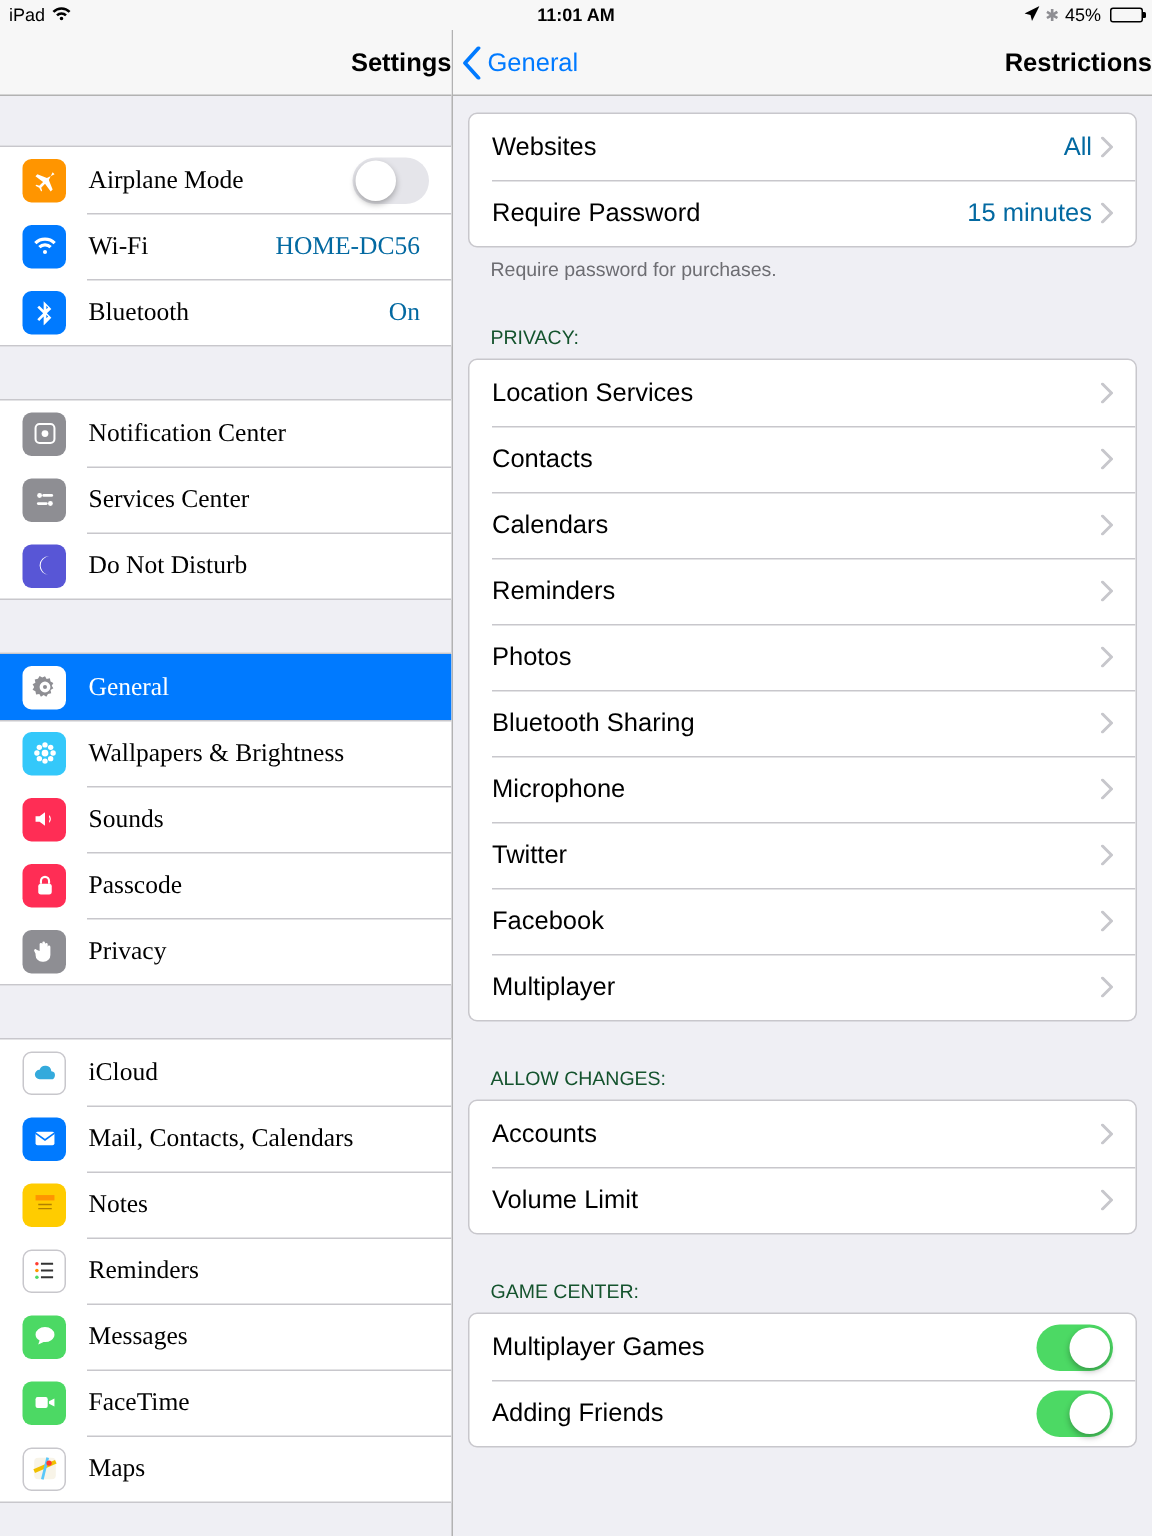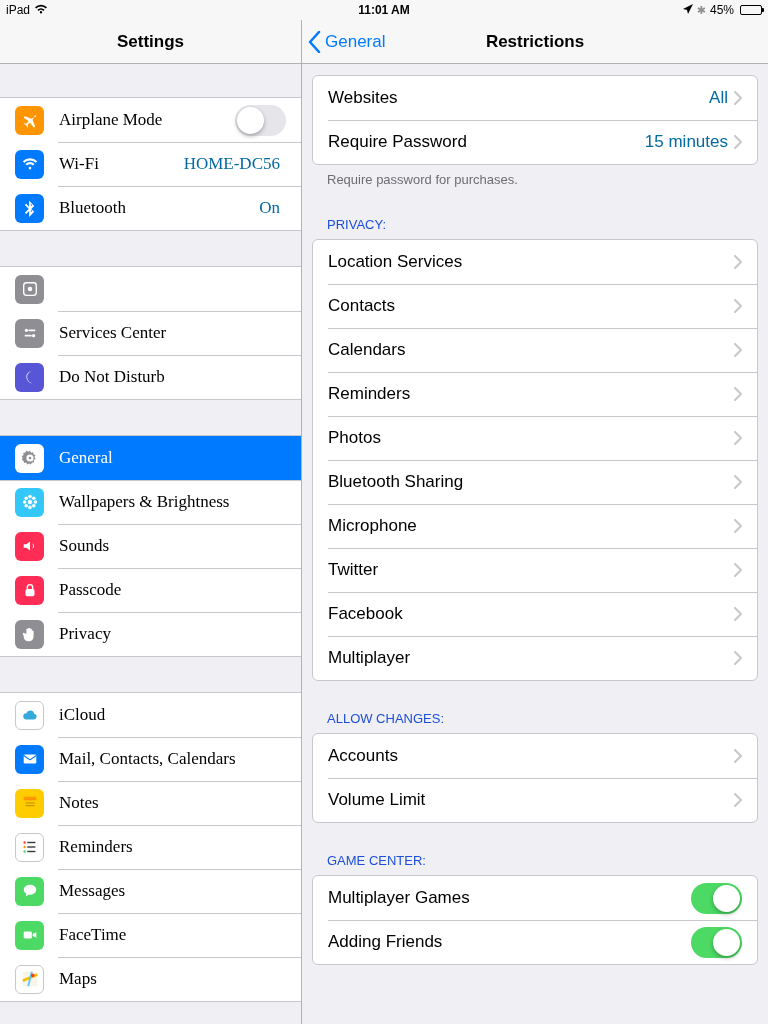--- a/index.html
+++ b/index.html
@@ -6,28 +6,28 @@
 html,body { width:768px; height:1024px; overflow:hidden; font-family:-apple-system,"Helvetica Neue",Helvetica,Arial,sans-serif; background:#efeff4; color:#000; }
 .statusbar { height:20px; background:#f7f7f7; display:flex; align-items:center; justify-content:space-between; font-size:12px; padding:0 6px; }
 .statusbar .left, .statusbar .right { display:flex; align-items:center; gap:4px; }
 .statusbar .center { position:absolute; left:50%; transform:translateX(-50%); font-weight:600; }
 .battery { display:inline-block; width:22px; height:10px; border:1px solid #000; border-radius:2px; position:relative; margin-left:2px; }
 .battery:after { content:""; position:absolute; right:-3px; top:2px; width:2px; height:4px; background:#000; border-radius:0 1px 1px 0; }
 .battery .fill { height:100%; width:45%; background:#000; }
 .container { display:flex; height:1004px; }
 .sidebar { width:302px; border-right:1px solid #b2b2b2; background:#efeff4; display:flex; flex-direction:column; }
 .content { flex:1; background:#efeff4; display:flex; flex-direction:column; }
-.navbar { height:44px; background:#f7f7f7; border-bottom:1px solid #b2b2b2; display:flex; align-items:center; justify-content:center; position:relative; }
+.navbar { height:44px; background:#f7f7f7; border-bottom:1px solid #b2b2b2; display:flex; align-items:center; justify-content:flex-end; position:relative; }
 .navbar .title { font-size:17px; font-weight:600; }
 .navbar .back { position:absolute; left:6px; display:flex; align-items:center; color:#007aff; font-size:17px; }
 .navbar .back svg { width:13px; height:22px; }
 .sbody { flex:1; overflow:hidden;font-family:Liberation Serif, serif; }
 .group { margin-top:35px; }
 .group:first-child { margin-top:35px; }
-.group-header { font-size:13px; color:#1d4ed8; padding:0 15px 7px; text-transform:none; }
+.group-header { font-size:13px; color:#14532d; padding:0 15px 7px; text-transform:none; }
 .group-footer { font-size:13px; color:#6d6d72; padding:7px 15px 0; }
 .rows { background:#fff; border-top:1px solid #c8c7cc; border-bottom:1px solid #c8c7cc; }
 .content .rows { border:1px solid #c8c7cc; border-radius:6px; margin:0 10px; overflow:hidden; }
 .row { display:flex; align-items:center; height:44px; padding:0 15px 0 15px; position:relative; }
 .sidebar .row { padding-left:15px; }
 .row + .row:before { content:""; position:absolute; left:15px; right:0; top:0; height:1px; background:#c8c7cc; }
 .sidebar .row + .row:before { left:58px; }
 .content .row + .row:before { left:15px; }
 .row .icon { width:29px; height:29px; border-radius:6px; margin-right:15px; display:flex; align-items:center; justify-content:center; flex-shrink:0; }
 .row .label { font-size:17px; flex:1; }
@@ -113,20 +113,21 @@
         </div>
         <div class="group">
           <div class="rows">
             <div class="row">
               <div class="icon" style="background: rgb(142, 142, 147);">
                 <svg class="ic" viewBox="0 0 20 20">
                   <rect x="3" y="3" width="14" height="14" rx="3" fill="none" stroke="#fff" stroke-width="1.5"></rect>
                   <circle cx="10" cy="10" r="2.5" fill="#fff"></circle>
                 </svg>
               </div>
+              <div class="label">Notification Center</div>
             </div>
             <div class="row">
               <div class="icon" style="background: rgb(142, 142, 147);">
                 <svg class="ic" viewBox="0 0 20 20">
                   <circle cx="6" cy="7" r="1.8" fill="#fff"></circle>
                   <rect x="8" y="6" width="8" height="2" rx="1" fill="#fff"></rect>
                   <circle cx="14" cy="13" r="1.8" fill="#fff"></circle>
                   <rect x="4" y="12" width="8" height="2" rx="1" fill="#fff"></rect>
                 </svg>
               </div>

